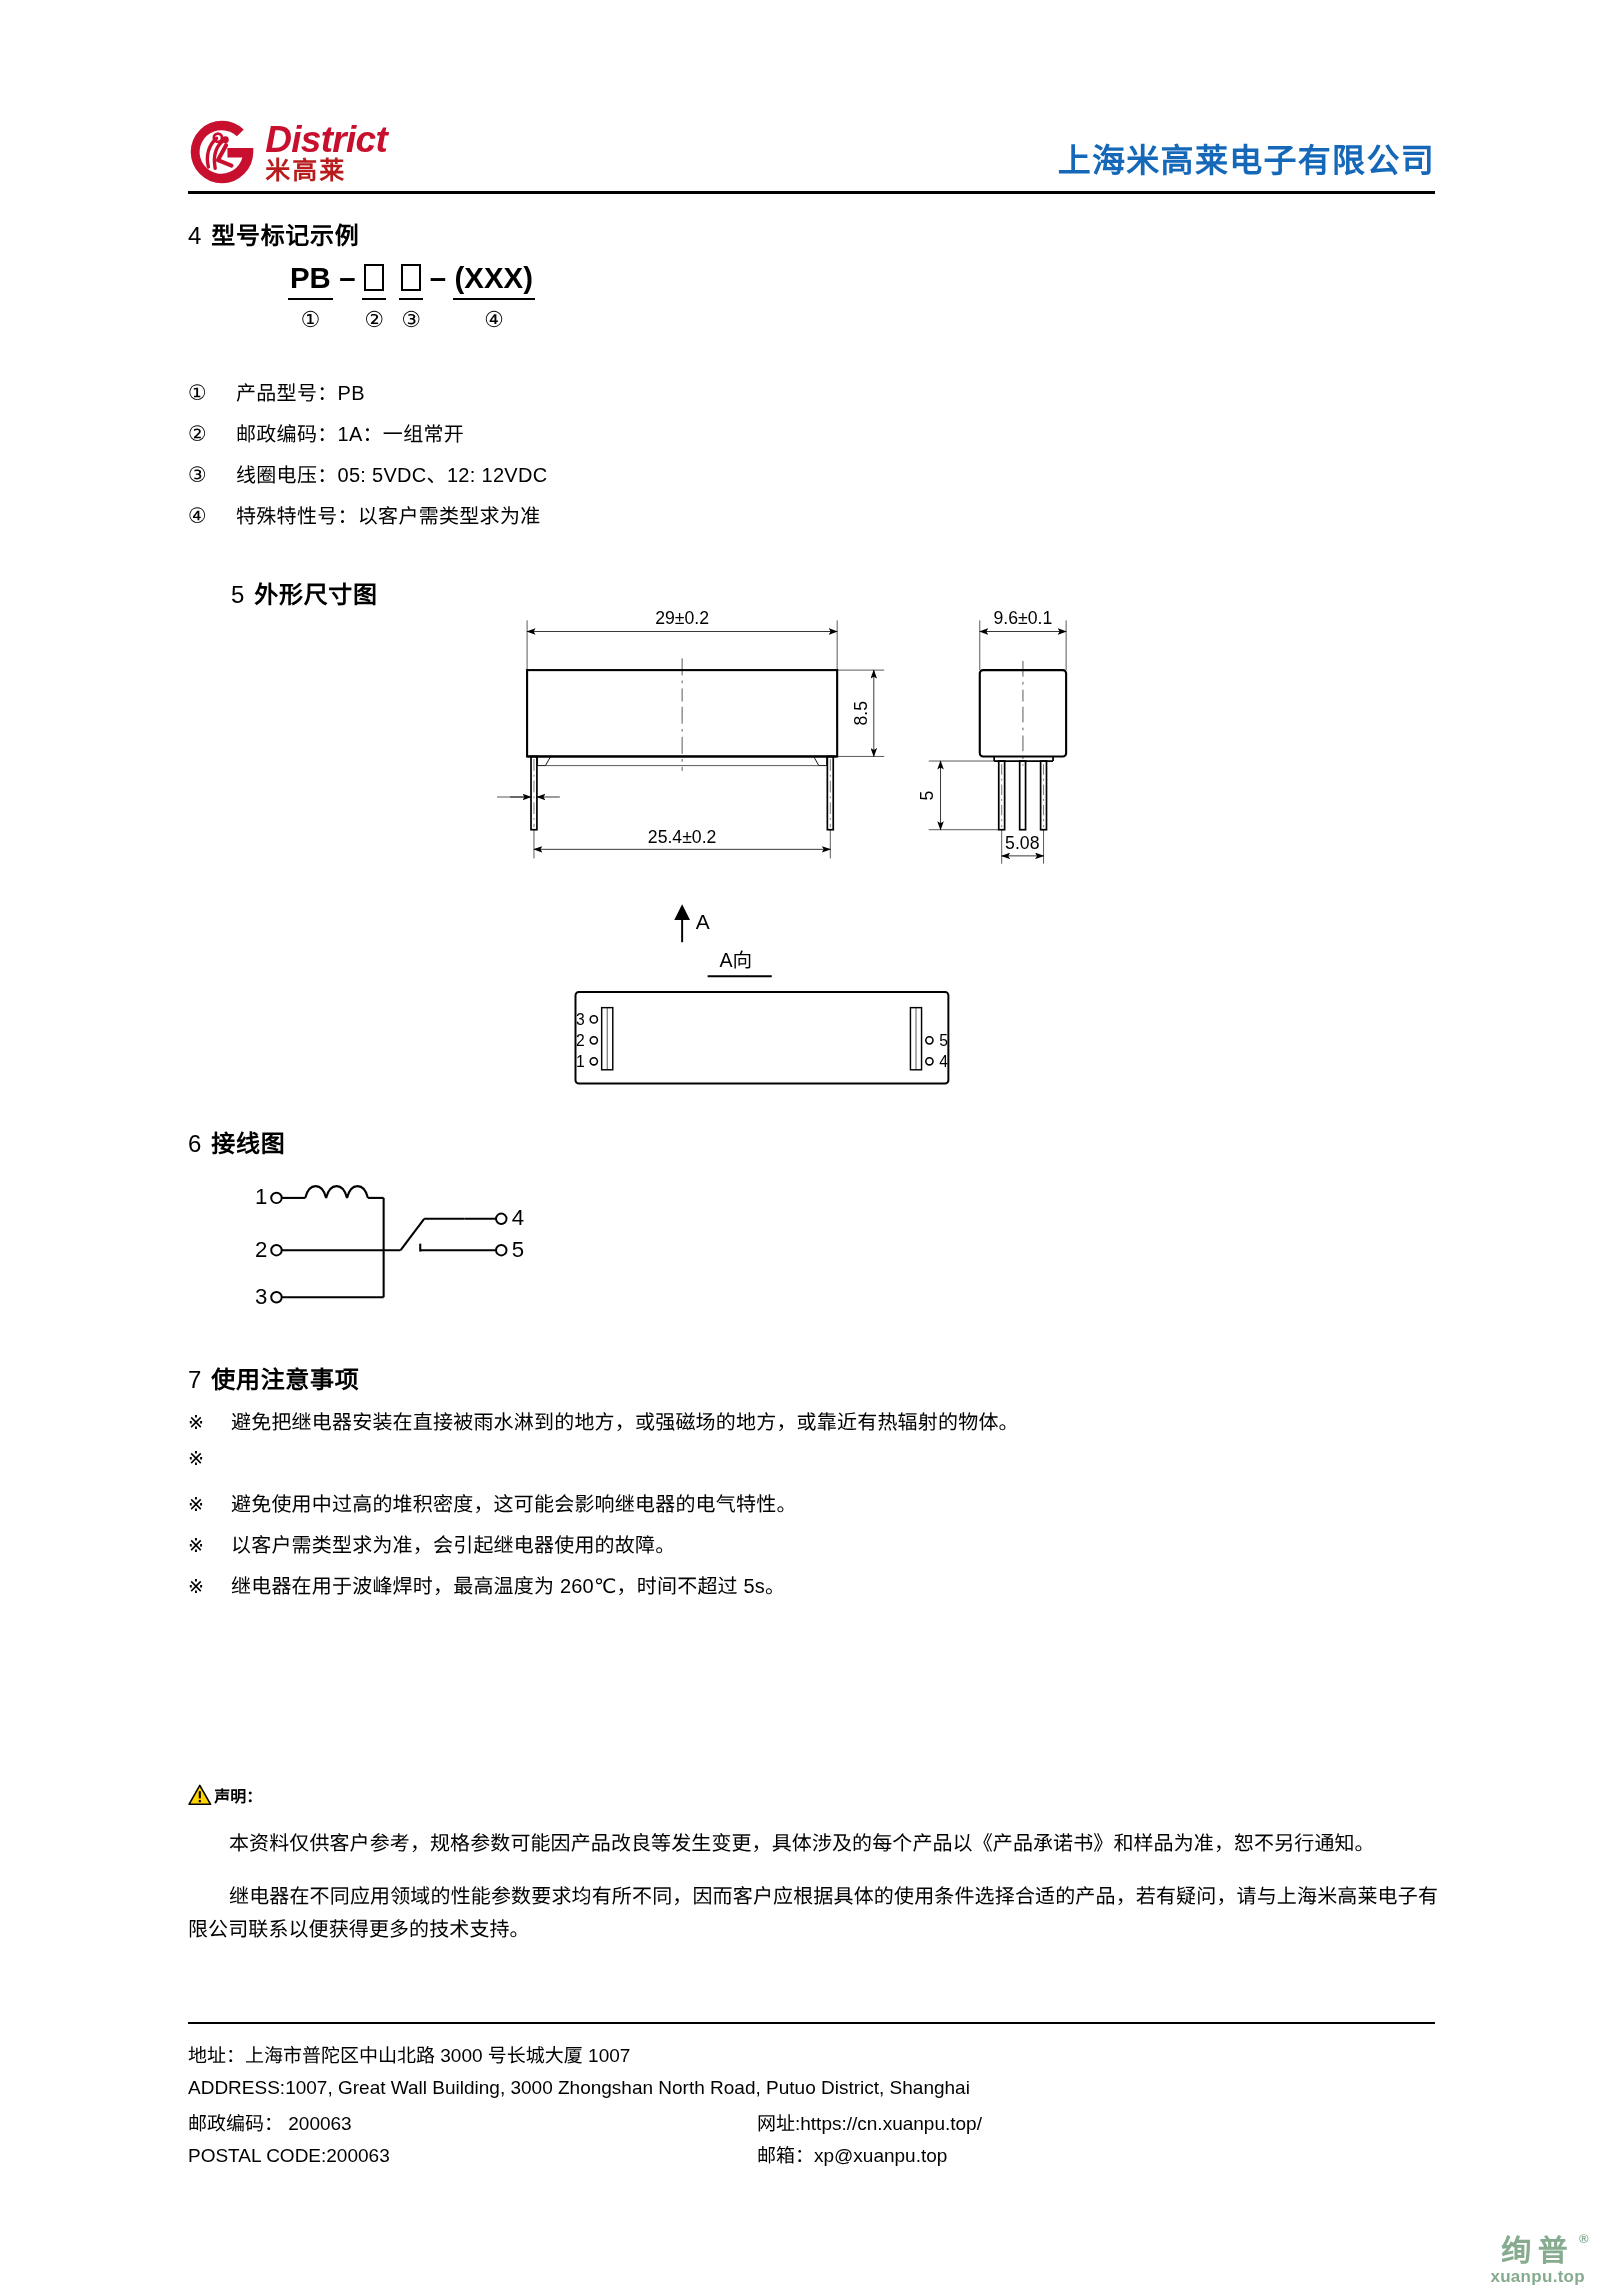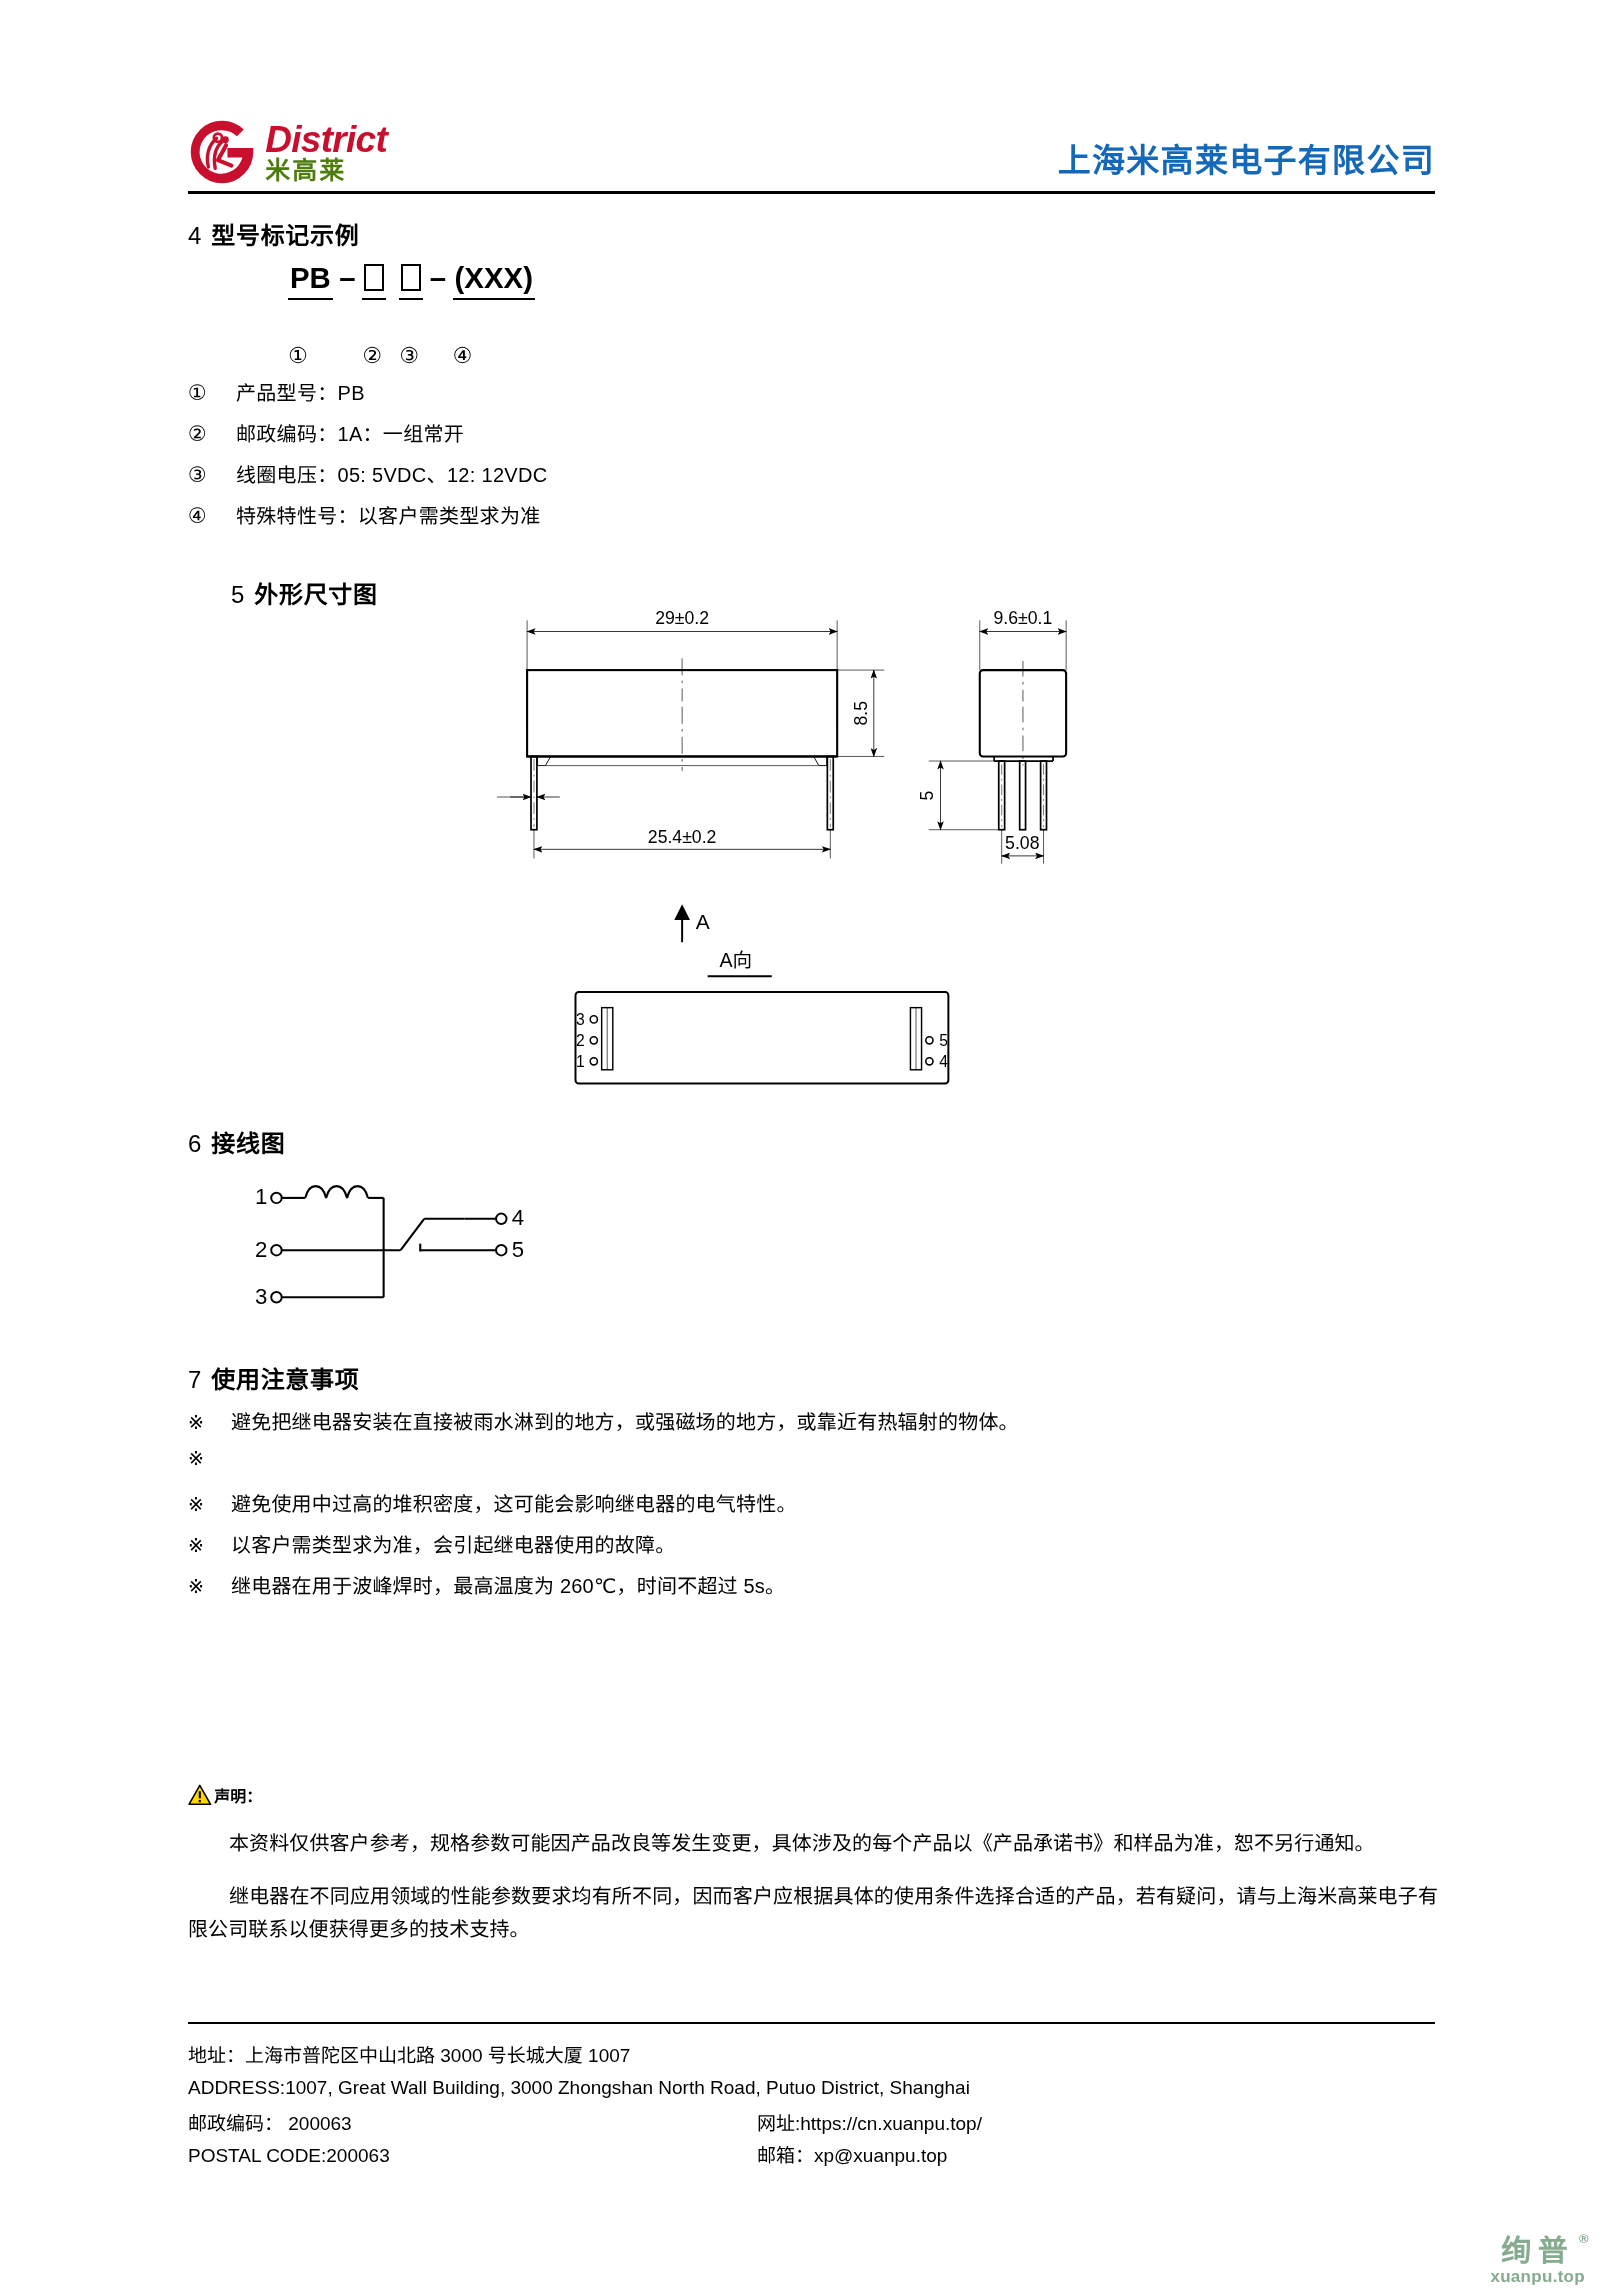--- a/index.html
+++ b/index.html
@@ -53,21 +53,21 @@
   .logo-latin {
     font-size: 37px;
     font-weight: bold;
     font-style: italic;
     color: #c8102e;
     letter-spacing: -0.7px;
   }
   .logo-cn {
     font-size: 25px;
     font-weight: bold;
-    color: #4d7c0f;
+    color: #b91c1c;
     letter-spacing: 2px;
     margin-top: 0;
   }
   .company-name {
     font-size: 33px;
     font-weight: bold;
     color: #1568b8;
     letter-spacing: 1.3px;
     margin-bottom: 7.9px;
     white-space: nowrap;
@@ -101,22 +101,21 @@
     position: absolute;
     left: 288px;
     top: 260px;
     display: flex;
     align-items: flex-start;
     font-size: 0;
   }
   .mc-col {
     display: flex;
     flex-direction: column;
-    align-items: flex-start;
-    gap: 36px;
+    align-items: center;
   }
   .mc-token {
     font-size: 29.4px;
     font-weight: bold;
     font-family: "Liberation Sans", sans-serif;
     line-height: 35px;
     border-bottom: 2.6px solid #000;
     padding: 0 2px 3.3px 2px;
     white-space: nowrap;
     display: block;

